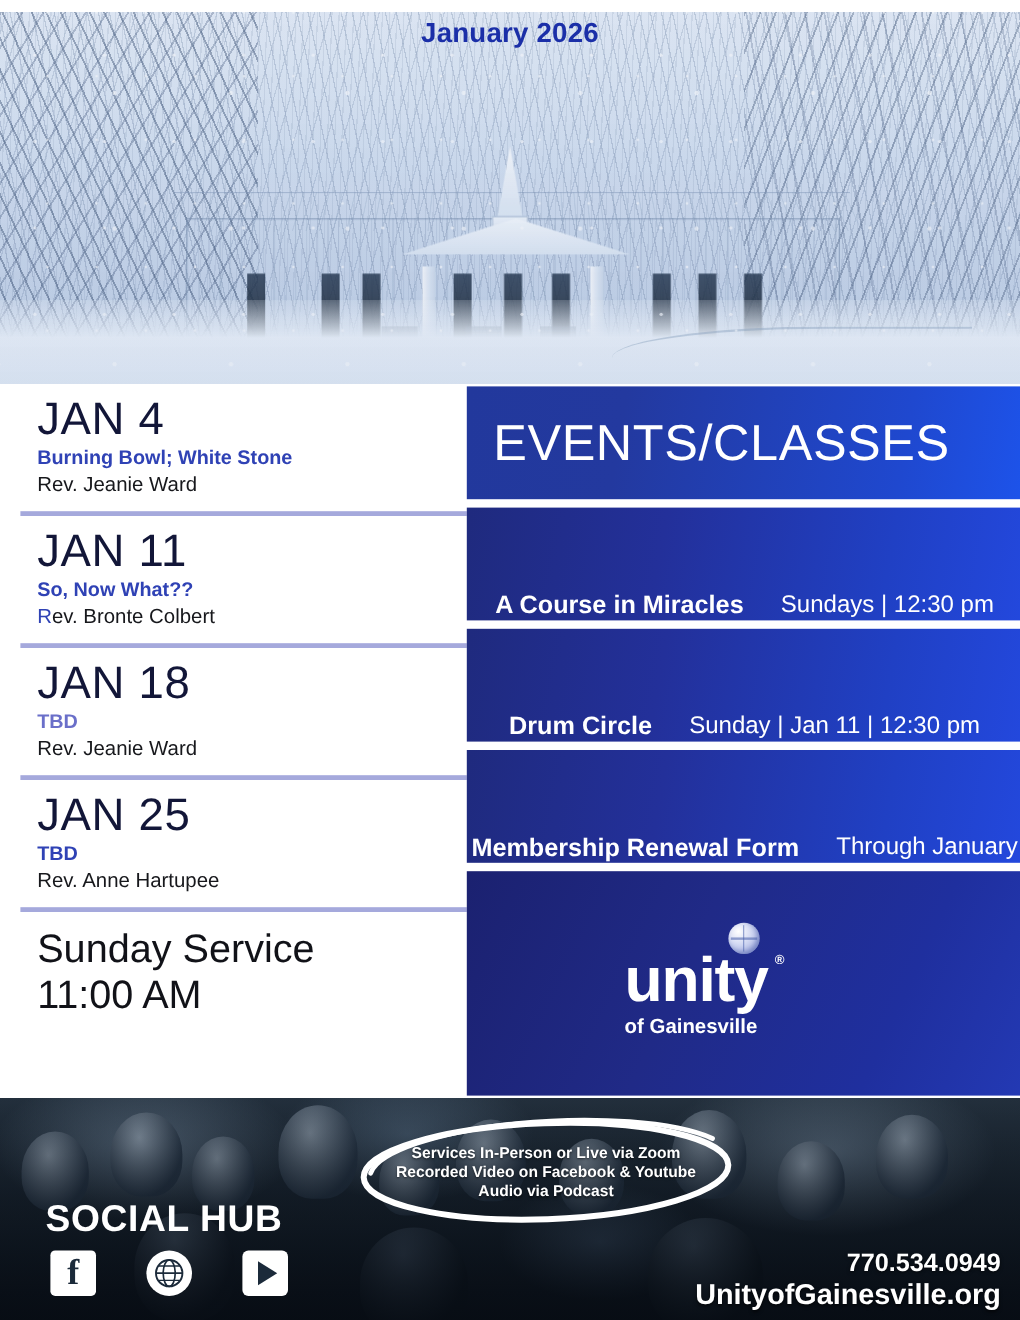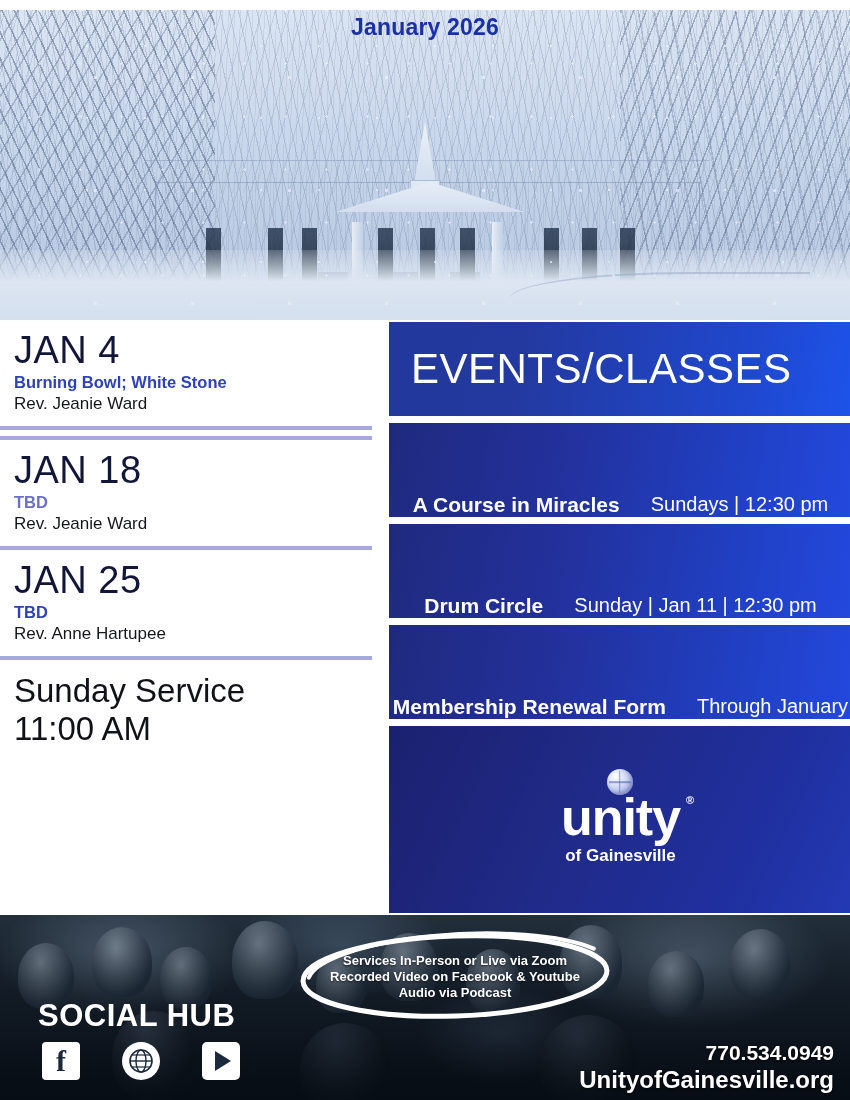--- a/index.html
+++ b/index.html
@@ -109,21 +109,21 @@
   }
   .hero-title {
     position:absolute; left:0; top:14px; width:850px; text-align:center;
     font-size:23px; font-weight:bold; color:#1b2fa8; letter-spacing:.2px;
     z-index:6;
   }
 
   
   .left-col {
     position:absolute; left:0; top:322px; width:378px; height:592px;
-    background:#fff; padding:4px 0 0 0;
+    background:#fff; padding:4px 0 0 17px;
   }
   .svc { padding:4px 14px 6px 14px; }
   .svc-date { font-size:38px; font-weight:400; color:#121638; line-height:1.08;
     letter-spacing:.5px; }
   .svc-topic { font-size:16.5px; font-weight:bold; color:#2f42b5; margin-top:2px; }
   .svc-topic.lilac { color:#6a6fc9; }
   .svc-speaker { font-size:17px; color:#17181c; margin-top:2px; font-weight:400; }
   .svc-speaker .hi { color:#2f42b5; font-weight:400; }
   .divider { height:4px; background:#a5a9dc; margin:6px 6px 6px 0; width:372px; }
   .sunday {
@@ -145,21 +145,21 @@
     display:flex; flex-direction:row; align-items:flex-end; justify-content:center;
     color:#fff; text-align:center;gap:31px;
   }
   .ev-title { font-size:21px; font-weight:bold; line-height:1.2; }
   .ev-sub { font-size:20px; font-weight:400; line-height:1.3; margin-top:1px; }
   .logo-panel {
     height:187px;
     background:linear-gradient(115deg,#1b2170 0%, #202a87 40%, #1f2f9e 75%, #2339b4 100%);
     display:flex; align-items:center; justify-content:center;
   }
-  .unity-logo { position:relative; width:200px; text-align:center; }
+  .unity-logo { position:relative; width:200px; }
   .unity-globe {
     position:absolute; left:86px; top:-4px; width:26px; height:26px; border-radius:50%;
     background:radial-gradient(circle at 32% 28%, #ffffff 0%, #cfd6f2 45%, #9aa5dd 100%);
     box-shadow:inset -2px -2px 4px rgba(60,80,160,.5);
   }
   .unity-globe::before {
     content:""; position:absolute; left:50%; top:2px; width:1.6px; height:22px;
     background:rgba(70,92,170,.55); transform:translateX(-50%);
   }
   .unity-globe::after {
@@ -285,20 +285,25 @@
 
   <div class="left-col">
 
     <div class="svc">
       <div class="svc-date">JAN 4</div>
       <div class="svc-topic">Burning Bowl; White Stone</div>
       <div class="svc-speaker">Rev. Jeanie Ward</div>
     </div>
     <div class="divider"></div>
 
+    <div class="svc">
+      <div class="svc-date">JAN 11</div>
+      <div class="svc-topic">So, Now What??</div>
+      <div class="svc-speaker"><span class="hi">R</span><span>ev. Bronte Colbert</span></div>
+    </div>
     <div class="divider"></div>
 
     <div class="svc">
       <div class="svc-date">JAN 18</div>
       <div class="svc-topic lilac">TBD</div>
       <div class="svc-speaker">Rev. Jeanie Ward</div>
     </div>
     <div class="divider"></div>
 
     <div class="svc">

